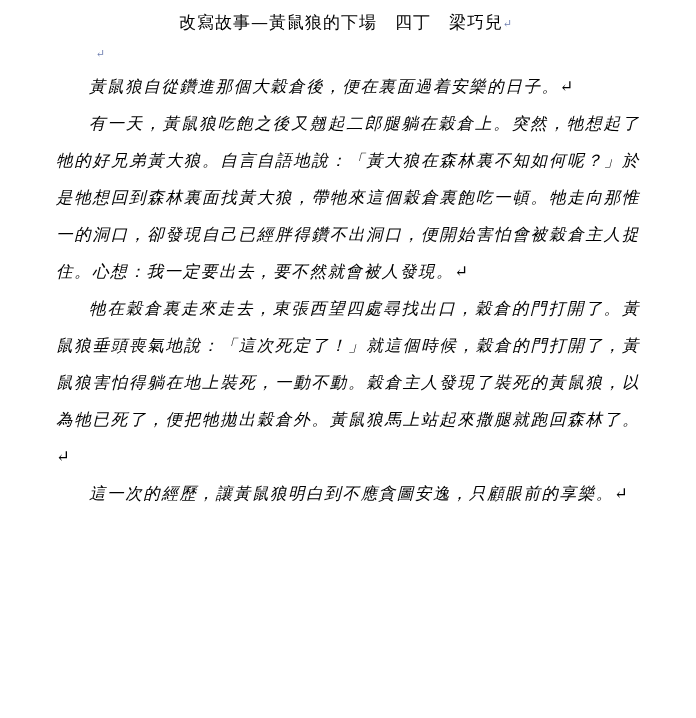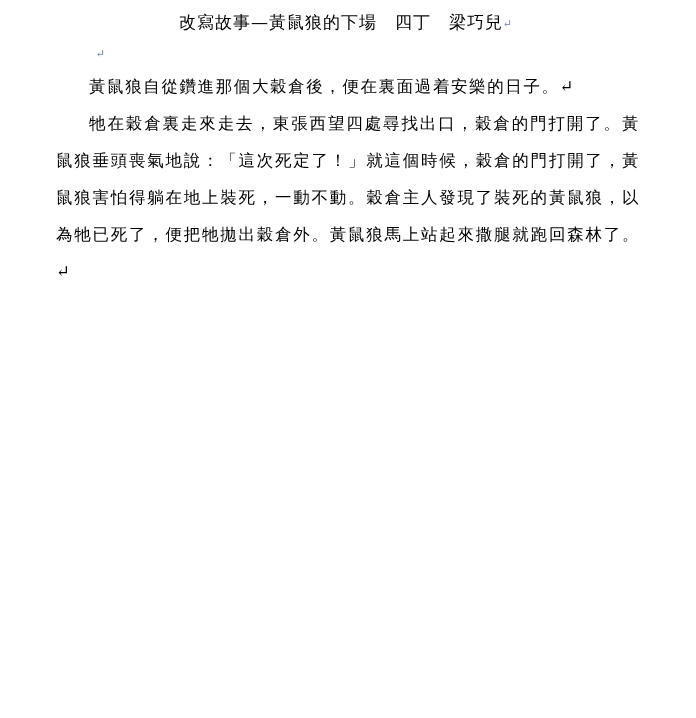--- a/index.html
+++ b/index.html
@@ -46,29 +46,32 @@
     padding: 0 56px 0 56px;
   }
   .para {
     font-size: 16.5px;
     line-height: 37px;
     text-align: justify;
     text-justify: inter-ideograph;
     text-indent: 2em;
     margin: 0 0 0 0;
     letter-spacing: 1.6px;
+    font-style: italic;
   }
 </style>
 </head>
 <body>
 
 <div class="page">
 
   <div class="doc-title"><span>改寫故事—黃鼠狼的下場　四丁　梁巧兒</span><span class="pilcrow">↵</span></div>
 
   <div class="spacer-line"><span class="pilcrow">↵</span></div>
 
   <div class="body-block">
     <p class="para">黃鼠狼自從鑽進那個大穀倉後，便在裏面過着安樂的日子。↵</p>
+    <p class="para">有一天，黃鼠狼吃飽之後又翹起二郎腿躺在穀倉上。突然，牠想起了牠的好兄弟黃大狼。自言自語地說：「黃大狼在森林裏不知如何呢？」於是牠想回到森林裏面找黃大狼，帶牠來這個穀倉裏飽吃一頓。牠走向那惟一的洞口，卻發現自己已經胖得鑽不出洞口，便開始害怕會被穀倉主人捉住。心想：我一定要出去，要不然就會被人發現。↵</p>
     <p class="para">牠在穀倉裏走來走去，東張西望四處尋找出口，穀倉的門打開了。黃鼠狼垂頭喪氣地說：「這次死定了！」就這個時候，穀倉的門打開了，黃鼠狼害怕得躺在地上裝死，一動不動。穀倉主人發現了裝死的黃鼠狼，以為牠已死了，便把牠拋出穀倉外。黃鼠狼馬上站起來撒腿就跑回森林了。↵</p>
+    <p class="para">這一次的經歷，讓黃鼠狼明白到不應貪圖安逸，只顧眼前的享樂。↵</p>
   </div>
 
 </div>
 
 </body></html>

